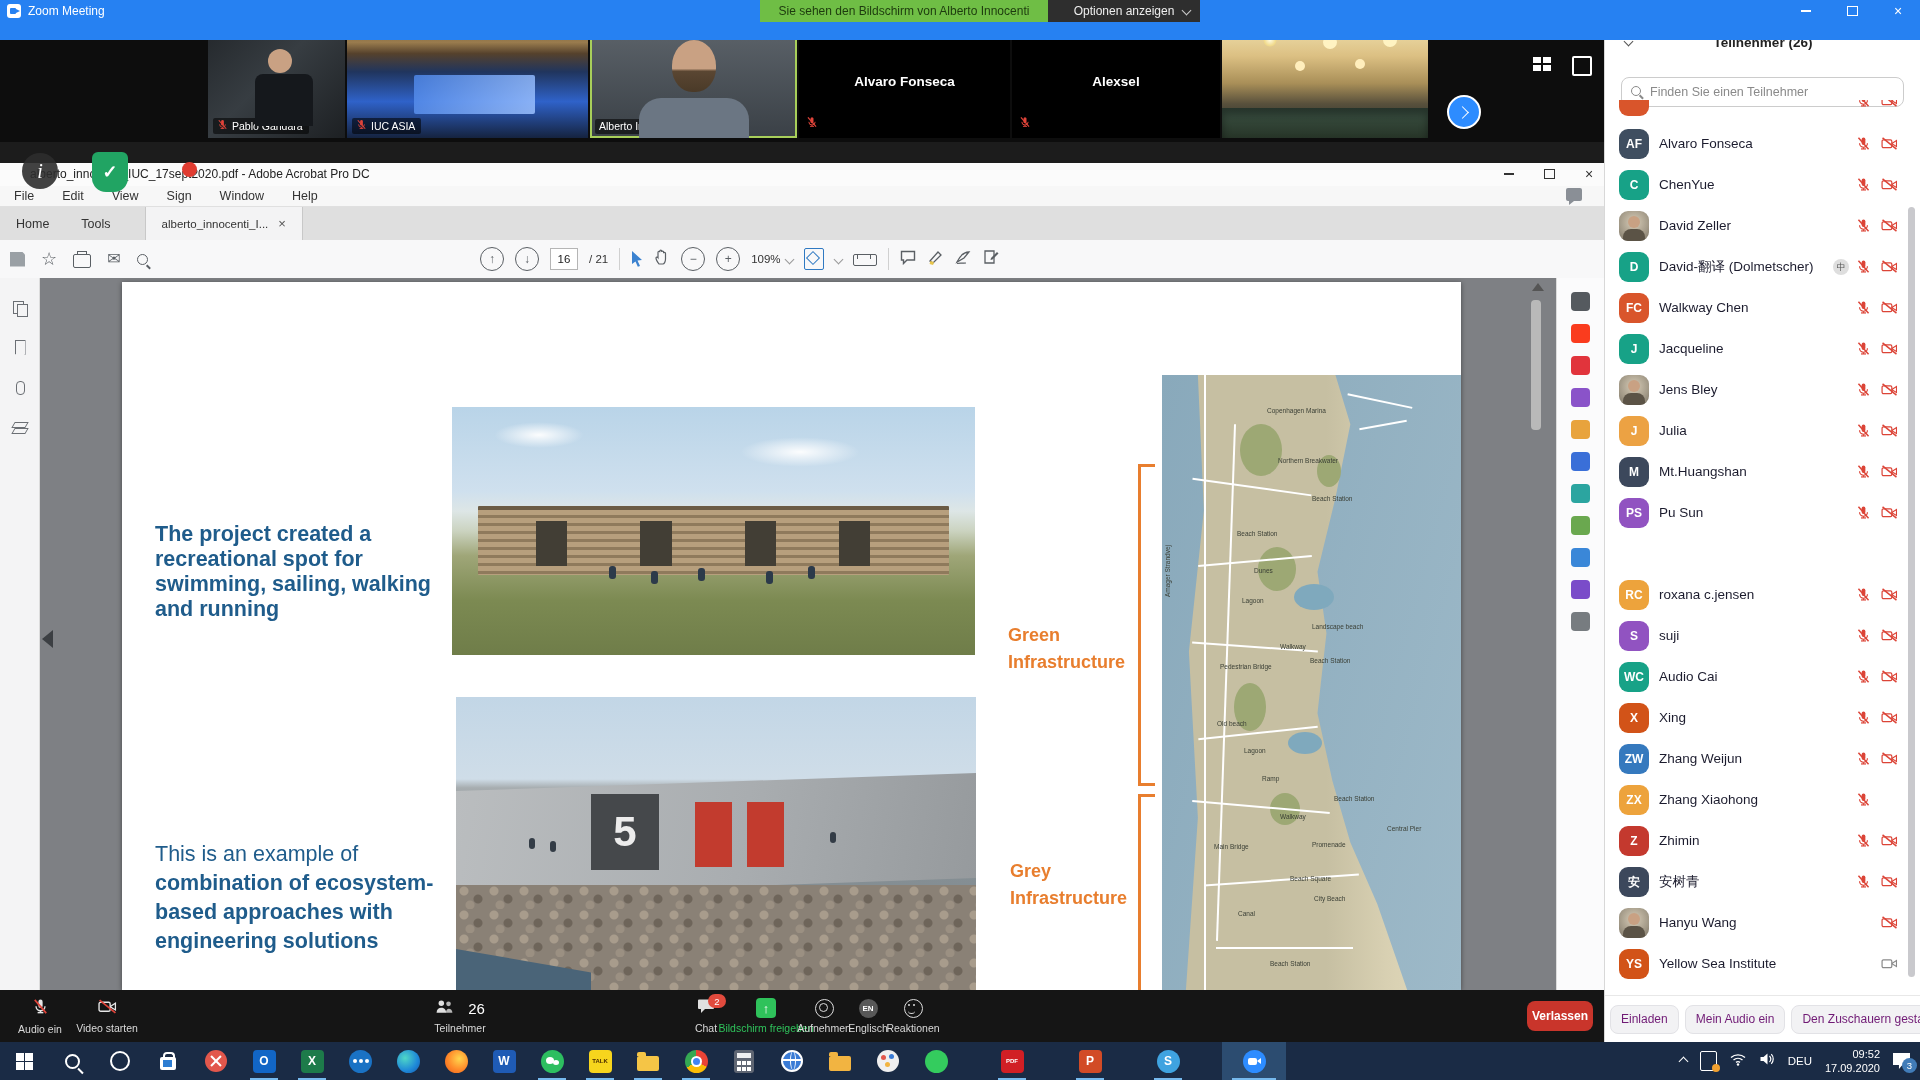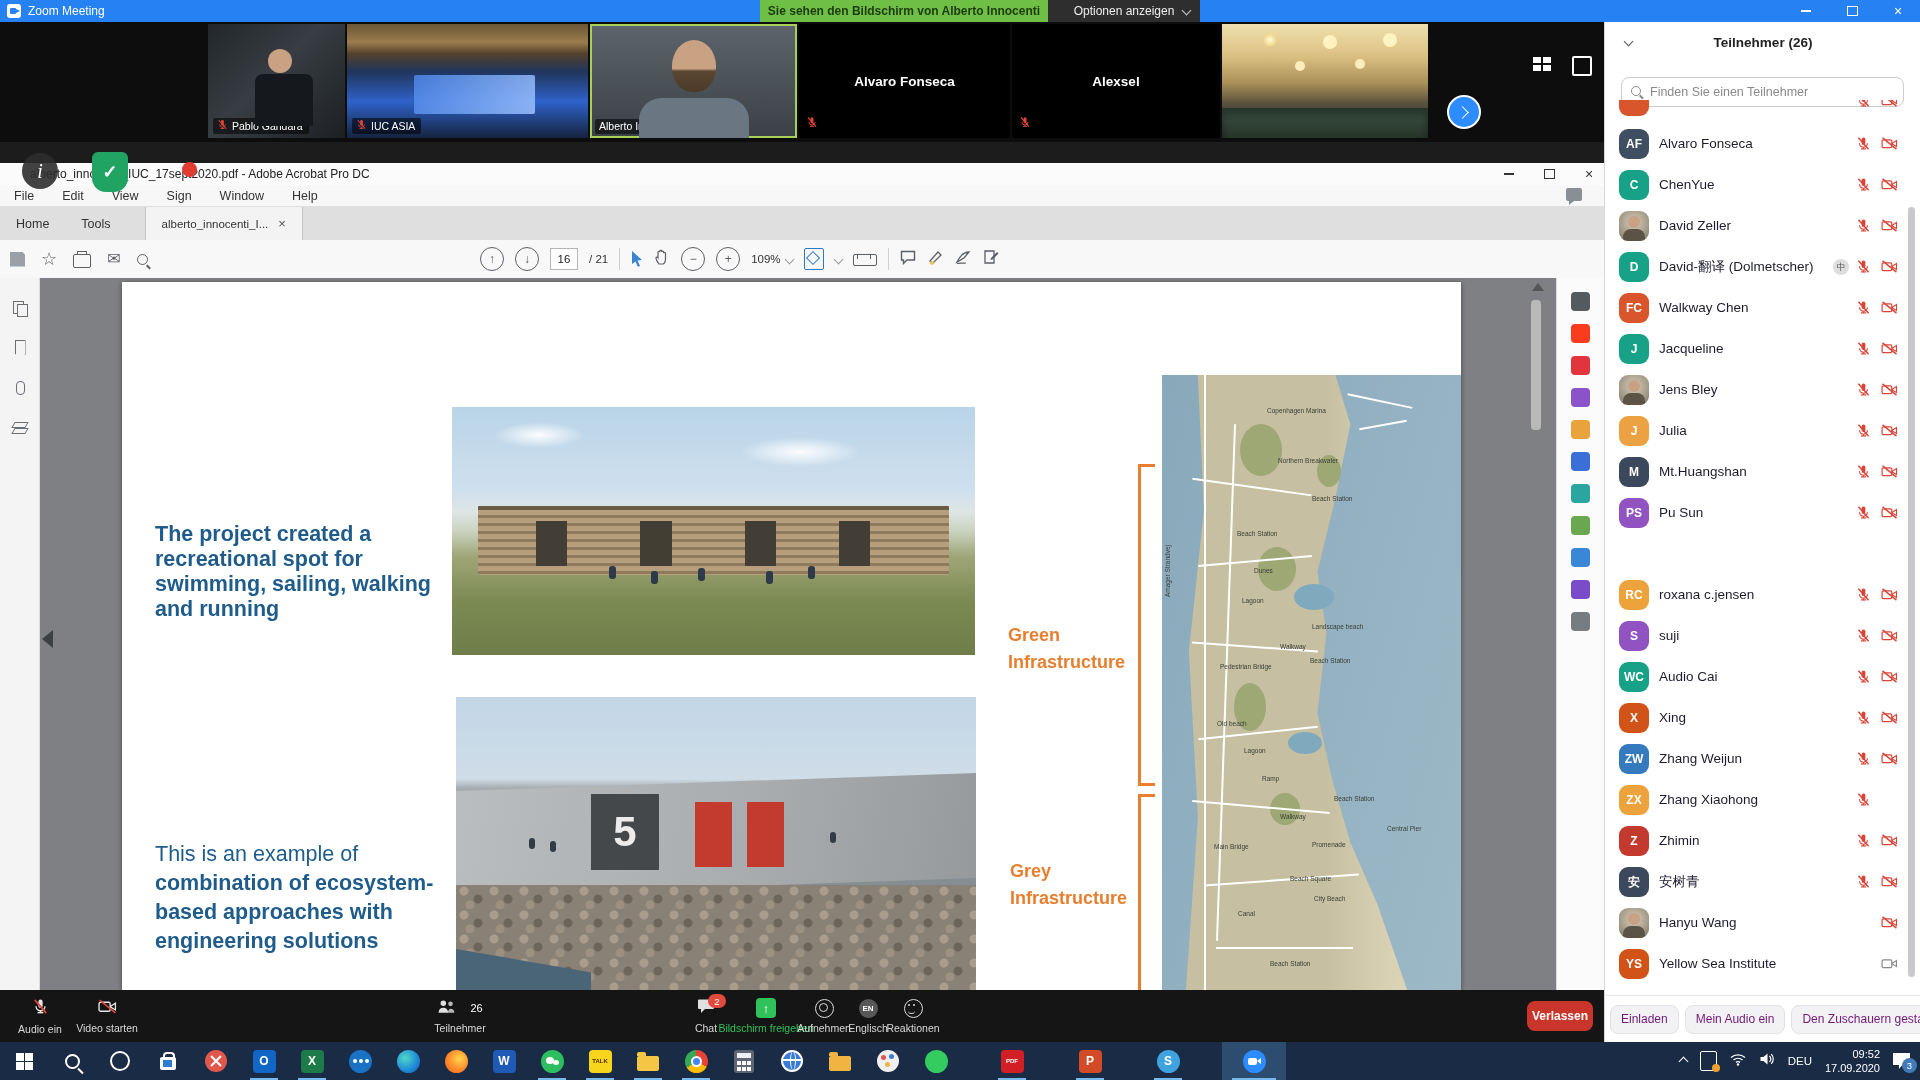--- a/index.html
+++ b/index.html
@@ -1,23 +1,23 @@
 <!DOCTYPE html>
 <html><head>
 <meta charset="utf-8">
 <style>
   html,body{margin:0;padding:0;overflow:hidden}
   body{width:1920px;height:1080px;position:relative;background:#000;font-family:"Liberation Sans",sans-serif;}
   
-  #titlebar{position:absolute;left:0;top:0;width:1920px;height:22px;background:#2681f2;z-index:40}
+  #titlebar{position:absolute;left:0;top:0;width:1920px;height:40px;background:#2681f2;z-index:40}
   #zoom-logo{position:absolute;left:7px;top:4px;width:14px;height:14px;background:#fff;border-radius:3px}
   #zoom-logo:before{content:"";position:absolute;left:3px;top:4px;width:6px;height:6px;background:#2681f2;border-radius:1px}
   #zoom-logo:after{content:"";position:absolute;right:1px;top:5px;border-left:4px solid #2681f2;border-top:2px solid transparent;border-bottom:2px solid transparent}
   #tb-title{position:absolute;left:28px;top:0;line-height:22px;font-size:12px;color:#fff}
-  #tb-banner{position:absolute;left:760px;top:0;width:288px;height:22px;background:#6fbe45;color:#1d3a0e;font-size:12px;font-weight:bold;text-align:center;line-height:22px;overflow:hidden;white-space:nowrap}
+  #tb-banner{position:absolute;left:760px;top:0;width:288px;height:22px;background:#6fbe45;color:#1d3a0e;font-size:12px;font-weight:normal;text-align:center;line-height:22px;overflow:hidden;white-space:nowrap}
   #tb-options{position:absolute;left:1048px;top:0;width:152px;height:22px;background:#2e2e2e;color:#eee;font-size:12px;line-height:22px;text-align:center}
   #tb-options .chev{position:absolute;right:10px;top:7px;border-color:#ccc}
   .wcbtn{position:absolute;top:0;width:44px;height:22px;display:flex;align-items:center;justify-content:center;color:#fff}
   .bar-min{width:10px;height:1.5px;background:#fff}
   .box-max{width:9px;height:8px;border:1.2px solid #fff}
   .x-close{font-size:14px;line-height:1;color:#fff}
   
   .chev{display:inline-block;width:6px;height:6px;border-right:1.6px solid #9a9a9a;border-bottom:1.6px solid #9a9a9a;transform:rotate(45deg)}
   .chev.up{transform:rotate(-135deg)}
   
@@ -126,21 +126,21 @@
   .cb .lbl{font-size:10.5px;color:#d9d9d9;white-space:nowrap}
   .cb .lbl.green{color:#2fc25b}
   #share-icon{width:20px;height:20px;border-radius:4px;display:flex;align-items:center;justify-content:center;color:#fff;font-size:13px;font-weight:bold}
   #record-icon{width:17px;height:17px;border:1.8px solid #dcdcdc;border-radius:50%;position:relative}
   #record-icon:before{content:"";position:absolute;left:3px;top:3px;width:7px;height:7px;border:1.5px solid #dcdcdc;border-radius:50%}
   #lang-icon{width:19px;height:19px;border-radius:50%;background:#585858;color:#fff;font-size:8px;font-weight:bold;display:flex;align-items:center;justify-content:center}
   #react-icon{width:17px;height:17px;border:1.8px solid #dcdcdc;border-radius:50%;position:relative}
   #react-icon:before{content:"";position:absolute;left:3px;top:4px;width:2px;height:2px;background:#dcdcdc;border-radius:50%;box-shadow:5px 0 0 #dcdcdc}
   #react-icon:after{content:"";position:absolute;left:3.5px;bottom:3px;width:7px;height:3.5px;border-bottom:1.6px solid #dcdcdc;border-radius:0 0 6px 6px}
   #chat-badge{position:absolute;top:4px;margin-left:22px;background:#e14a3d;color:#fff;font-size:9.5px;min-width:14px;height:14px;border-radius:8px;display:flex;align-items:center;justify-content:center;padding:0 2px}
-  #pcount{font-size:11px;color:#fff;margin-left:14px}
+  #pcount{font-size:15px;color:#fff;margin-left:14px}
   #leave-btn{position:absolute;left:1527px;top:11px;width:66px;height:30px;border-radius:8px;display:flex;align-items:center;justify-content:center;color:#fff;font-size:12px;font-weight:bold}
   
   #panel{position:absolute;left:1604px;top:22px;width:316px;height:1020px;background:#fff;border-left:1px solid #d8d8d8;z-index:20}
   #panel-header{position:absolute;left:0;top:0;width:100%;height:46px}
   #panel-title{position:absolute;left:0;top:13px;width:100%;text-align:center;font-size:13.5px;font-weight:bold;color:#222}
   #panel-chev{position:absolute;left:20px;top:16px;border-color:#555}
   #psearch{position:absolute;left:16px;top:55px;width:283px;height:30px;border:1px solid #ccc;border-radius:8px;box-sizing:border-box;padding:0 8px 0 28px;font-size:12.5px;color:#333;outline:none;font-family:"Liberation Sans",sans-serif}
   #psearch::placeholder{color:#8a8a8a}
   #psearch-icon{position:absolute;left:26px;top:64px;width:8px;height:8px;border:1.5px solid #8a8a8a;border-radius:50%;z-index:2}
   #psearch-icon:after{content:"";position:absolute;right:-4px;bottom:-3px;width:5px;height:1.6px;background:#8a8a8a;transform:rotate(45deg)}

